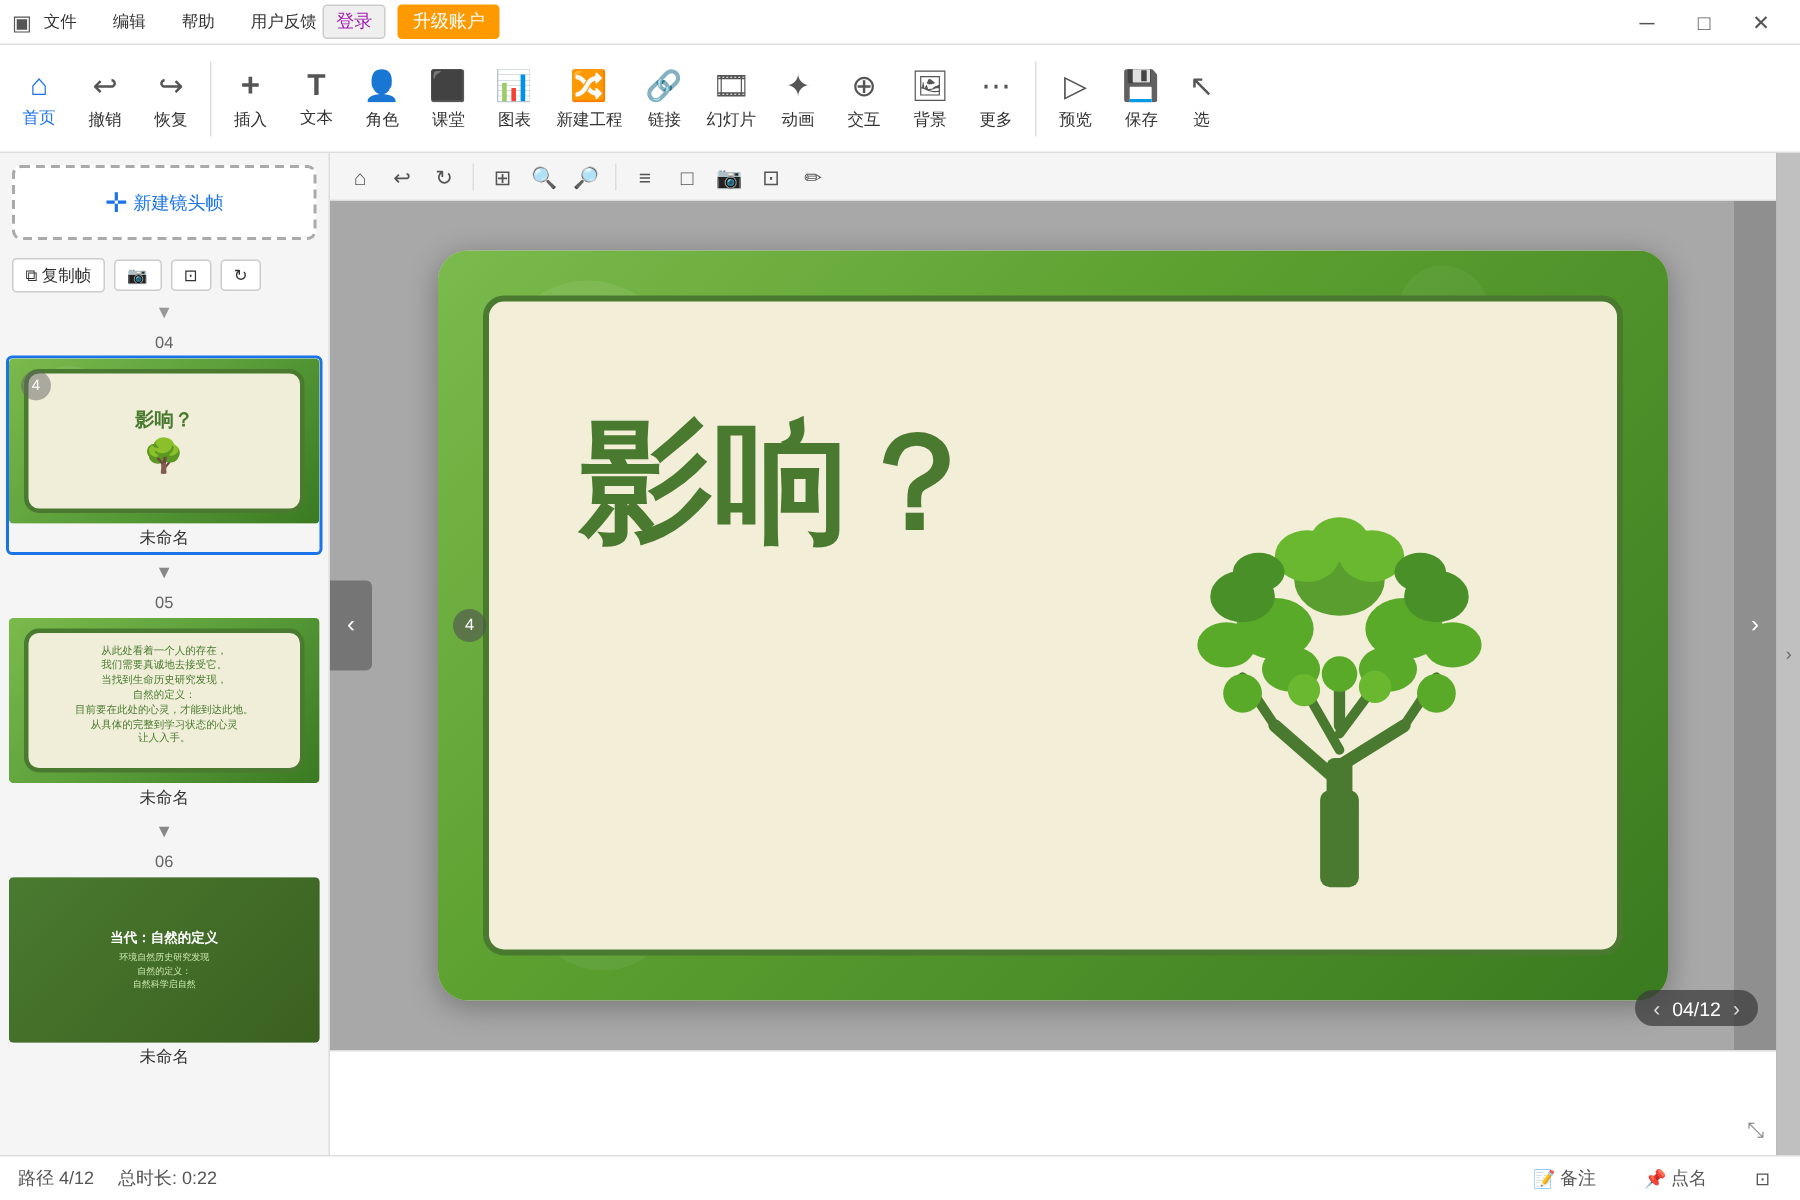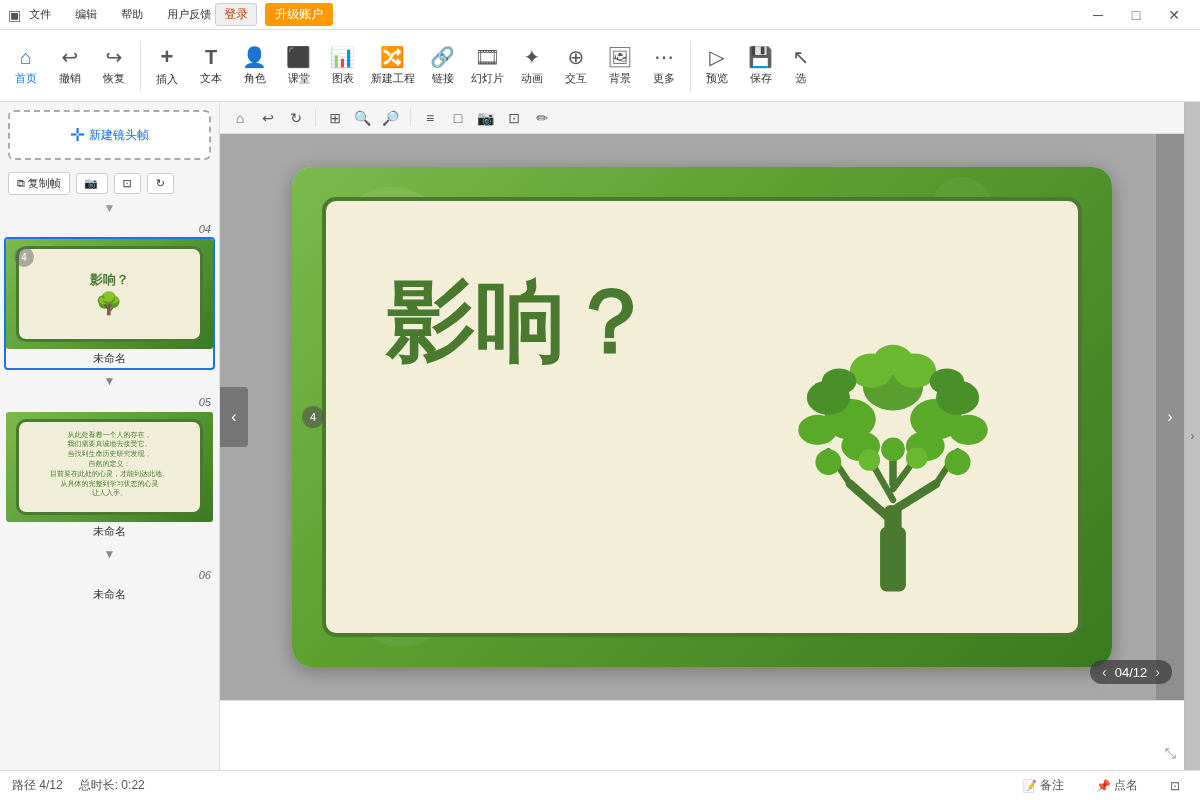--- a/index.html
+++ b/index.html
@@ -17,21 +17,21 @@
     }
     #title-bar .win-icon { font-size: 14px; color: #555; margin-right: 4px; }
     #title-bar .menu-items { display: flex; gap: 16px; font-size: 11px; color: #333; }
     #title-bar .menu-items span { cursor: pointer; padding: 2px 4px; }
     #title-bar .title { position: absolute; left: 50%; transform: translateX(-50%); font-size: 13px; color: #333; }
     #title-bar .win-controls { margin-left: auto; display: flex; gap: 2px; }
     #title-bar .win-controls .ctrl-btn {
       width: 36px; height: 28px; display: flex; align-items: center; justify-content: center;
       cursor: pointer; font-size: 14px; color: #555;
     }
-    #title-bar .login-btn { font-size: 12px; color: #c2410c; cursor: pointer; margin-right: 8px; padding: 2px 8px; border: 1px solid #ccc; border-radius: 3px; }
+    #title-bar .login-btn { font-size: 12px; color: #a21caf; cursor: pointer; margin-right: 8px; padding: 2px 8px; border: 1px solid #ccc; border-radius: 3px; }
     #title-bar .upgrade-btn { font-size: 12px; color: #fff; background: #f90; cursor: pointer; padding: 3px 10px; border-radius: 3px; border: none; margin-right: 8px; }
 
     
     #toolbar {
       height: 72px;
       background: #fff;
       border-bottom: 1px solid #ddd;
       display: flex;
       align-items: center;
       padding: 0 4px;
@@ -112,22 +112,21 @@
       overflow-y: auto;
       padding: 4px;
     }
     .slide-group {
       margin-bottom: 4px;
     }
     .slide-number {
       font-size: 11px;
       color: #666;
       padding: 2px 4px;
-      text-align: right;
-      font-style: italic;
+      text-align: center;
     }
     .slide-item {
       position: relative;
       border: 2px solid transparent;
       border-radius: 4px;
       cursor: pointer;
       margin-bottom: 2px;
     }
     .slide-item.active { border-color: #1a73e8; }
     .slide-thumbnail {
@@ -602,20 +601,29 @@
           <div class="slide-name">未命名</div>
         </div>
         <div class="collapse-toggle">
           <span>▼</span>
         </div>
       </div>
 
       <div class="slide-group">
         <div class="slide-number">06</div>
         <div class="slide-item">
+          <div class="slide-thumbnail slide-06-bg" style="background:#4a7a30;">
+            <div style="position:absolute;inset:0;background:linear-gradient(135deg,#4a7a30 0%,#3a6020 100%);"></div>
+            <div style="position:absolute;inset:6px;display:flex;flex-direction:column;align-items:center;justify-content:center;">
+              <div class="slide-thumb-06-title">当代：自然的定义</div>
+              <div class="slide-thumb-06-lines">
+                环境自然历史研究发现<br>自然的定义：<br>自然科学启自然
+              </div>
+            </div>
+          </div>
           <div class="slide-name">未命名</div>
         </div>
       </div>
 
     </div>
 
     <div id="collapse-left">◀</div>
   </div>
 
   <div id="canvas-area">

